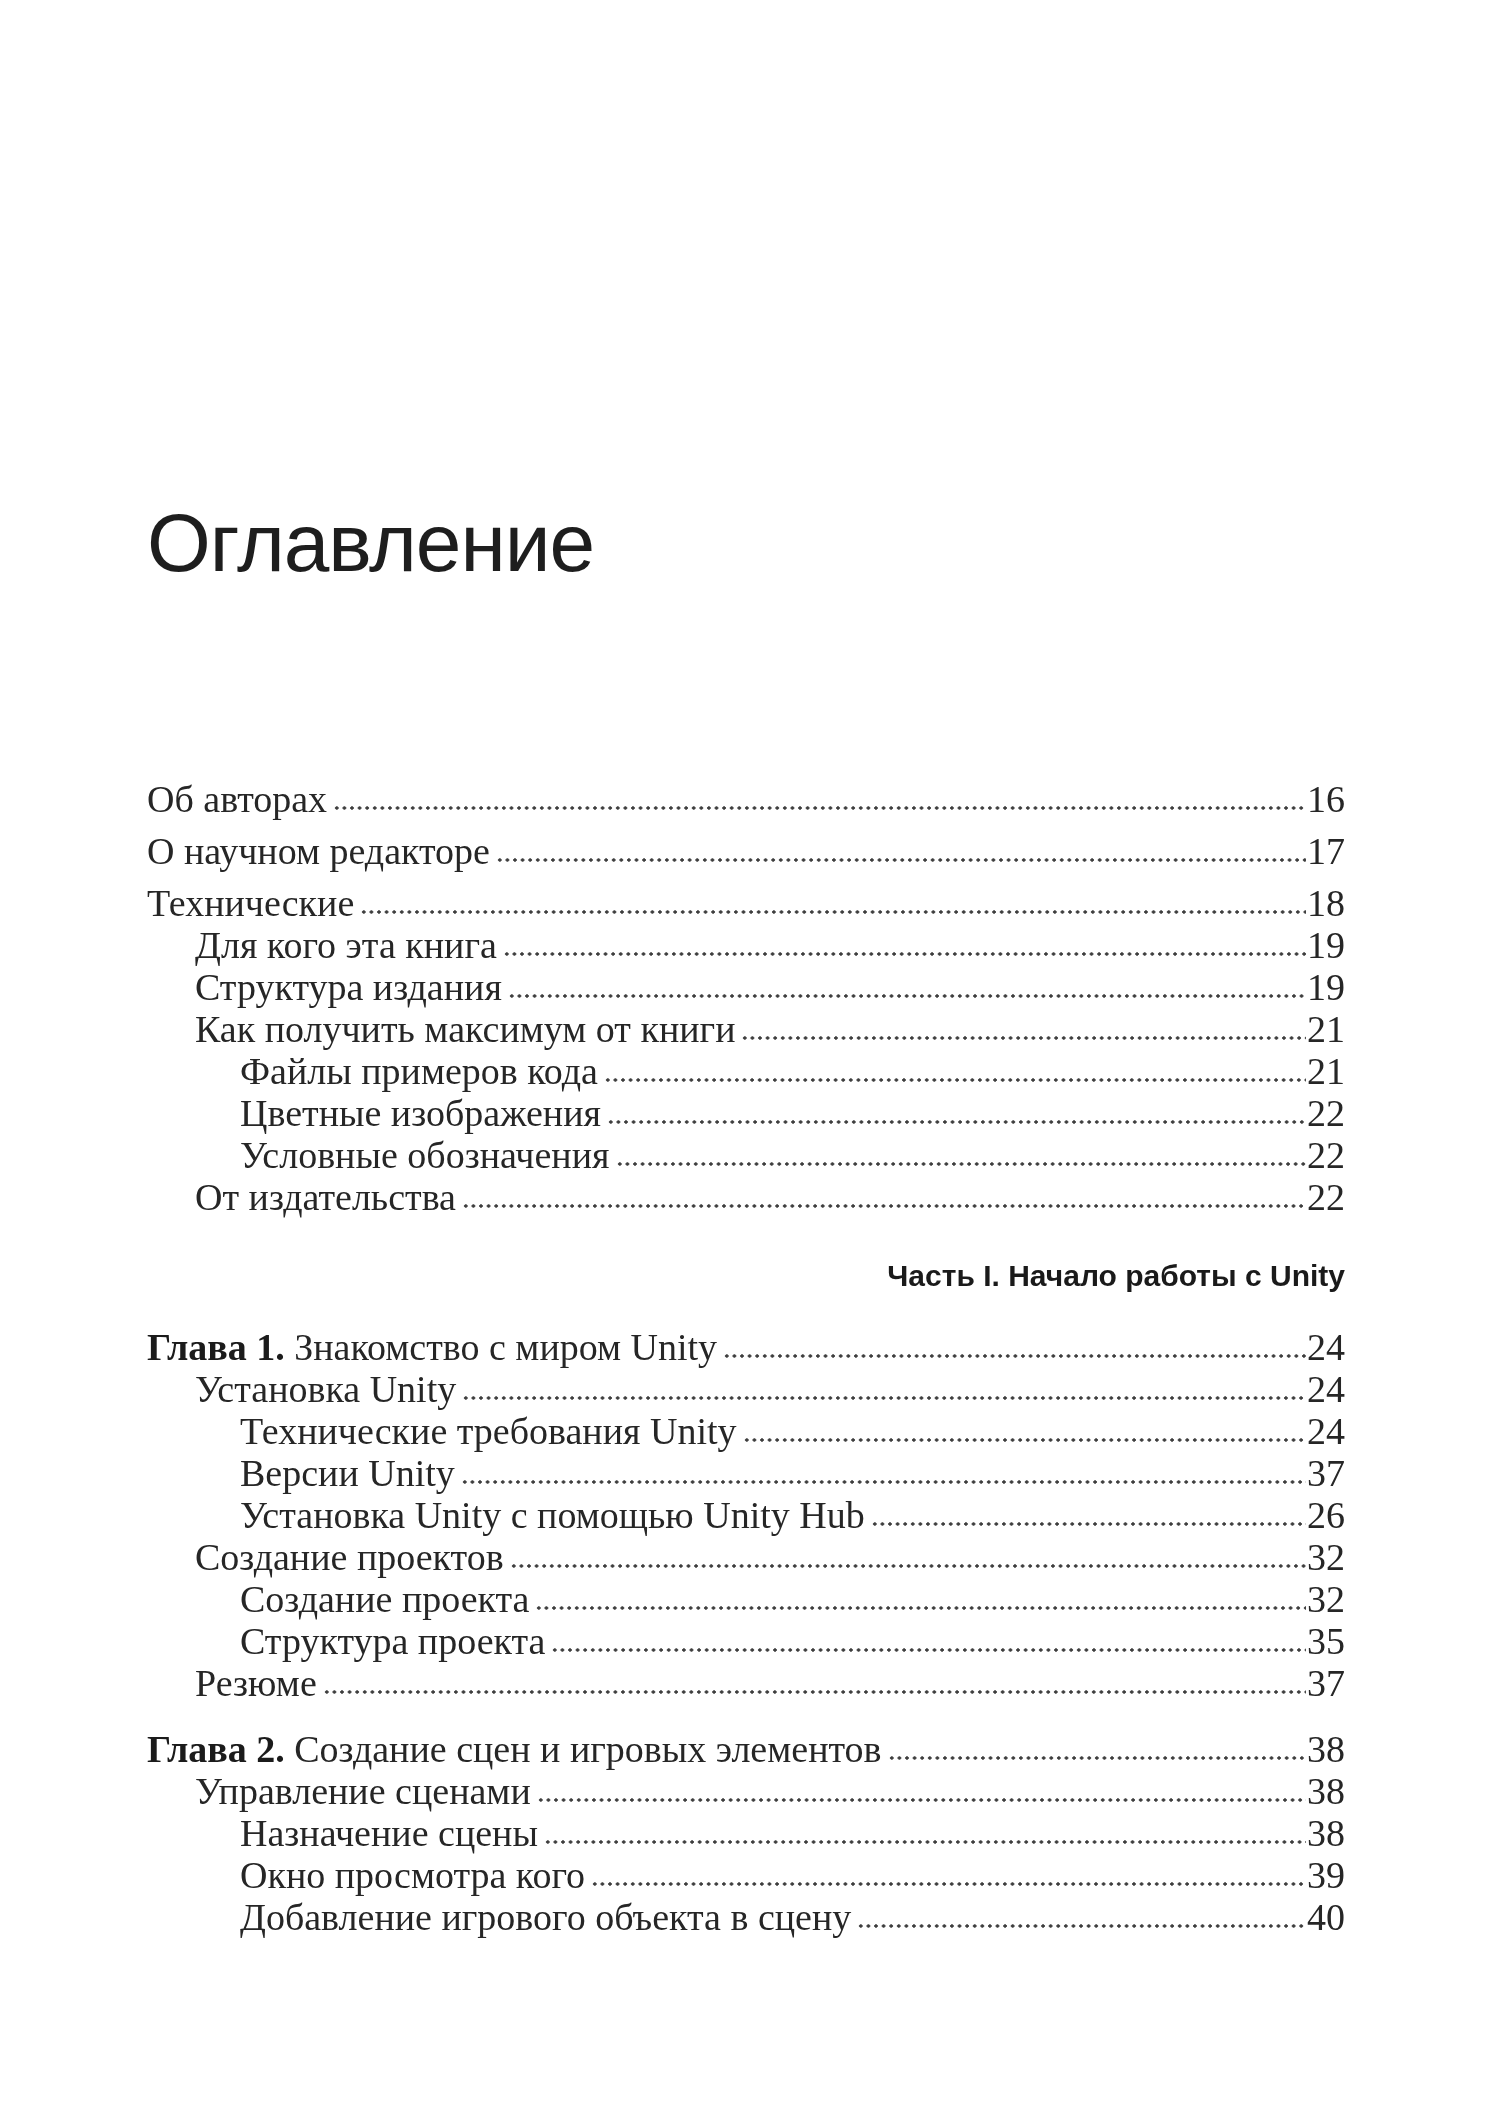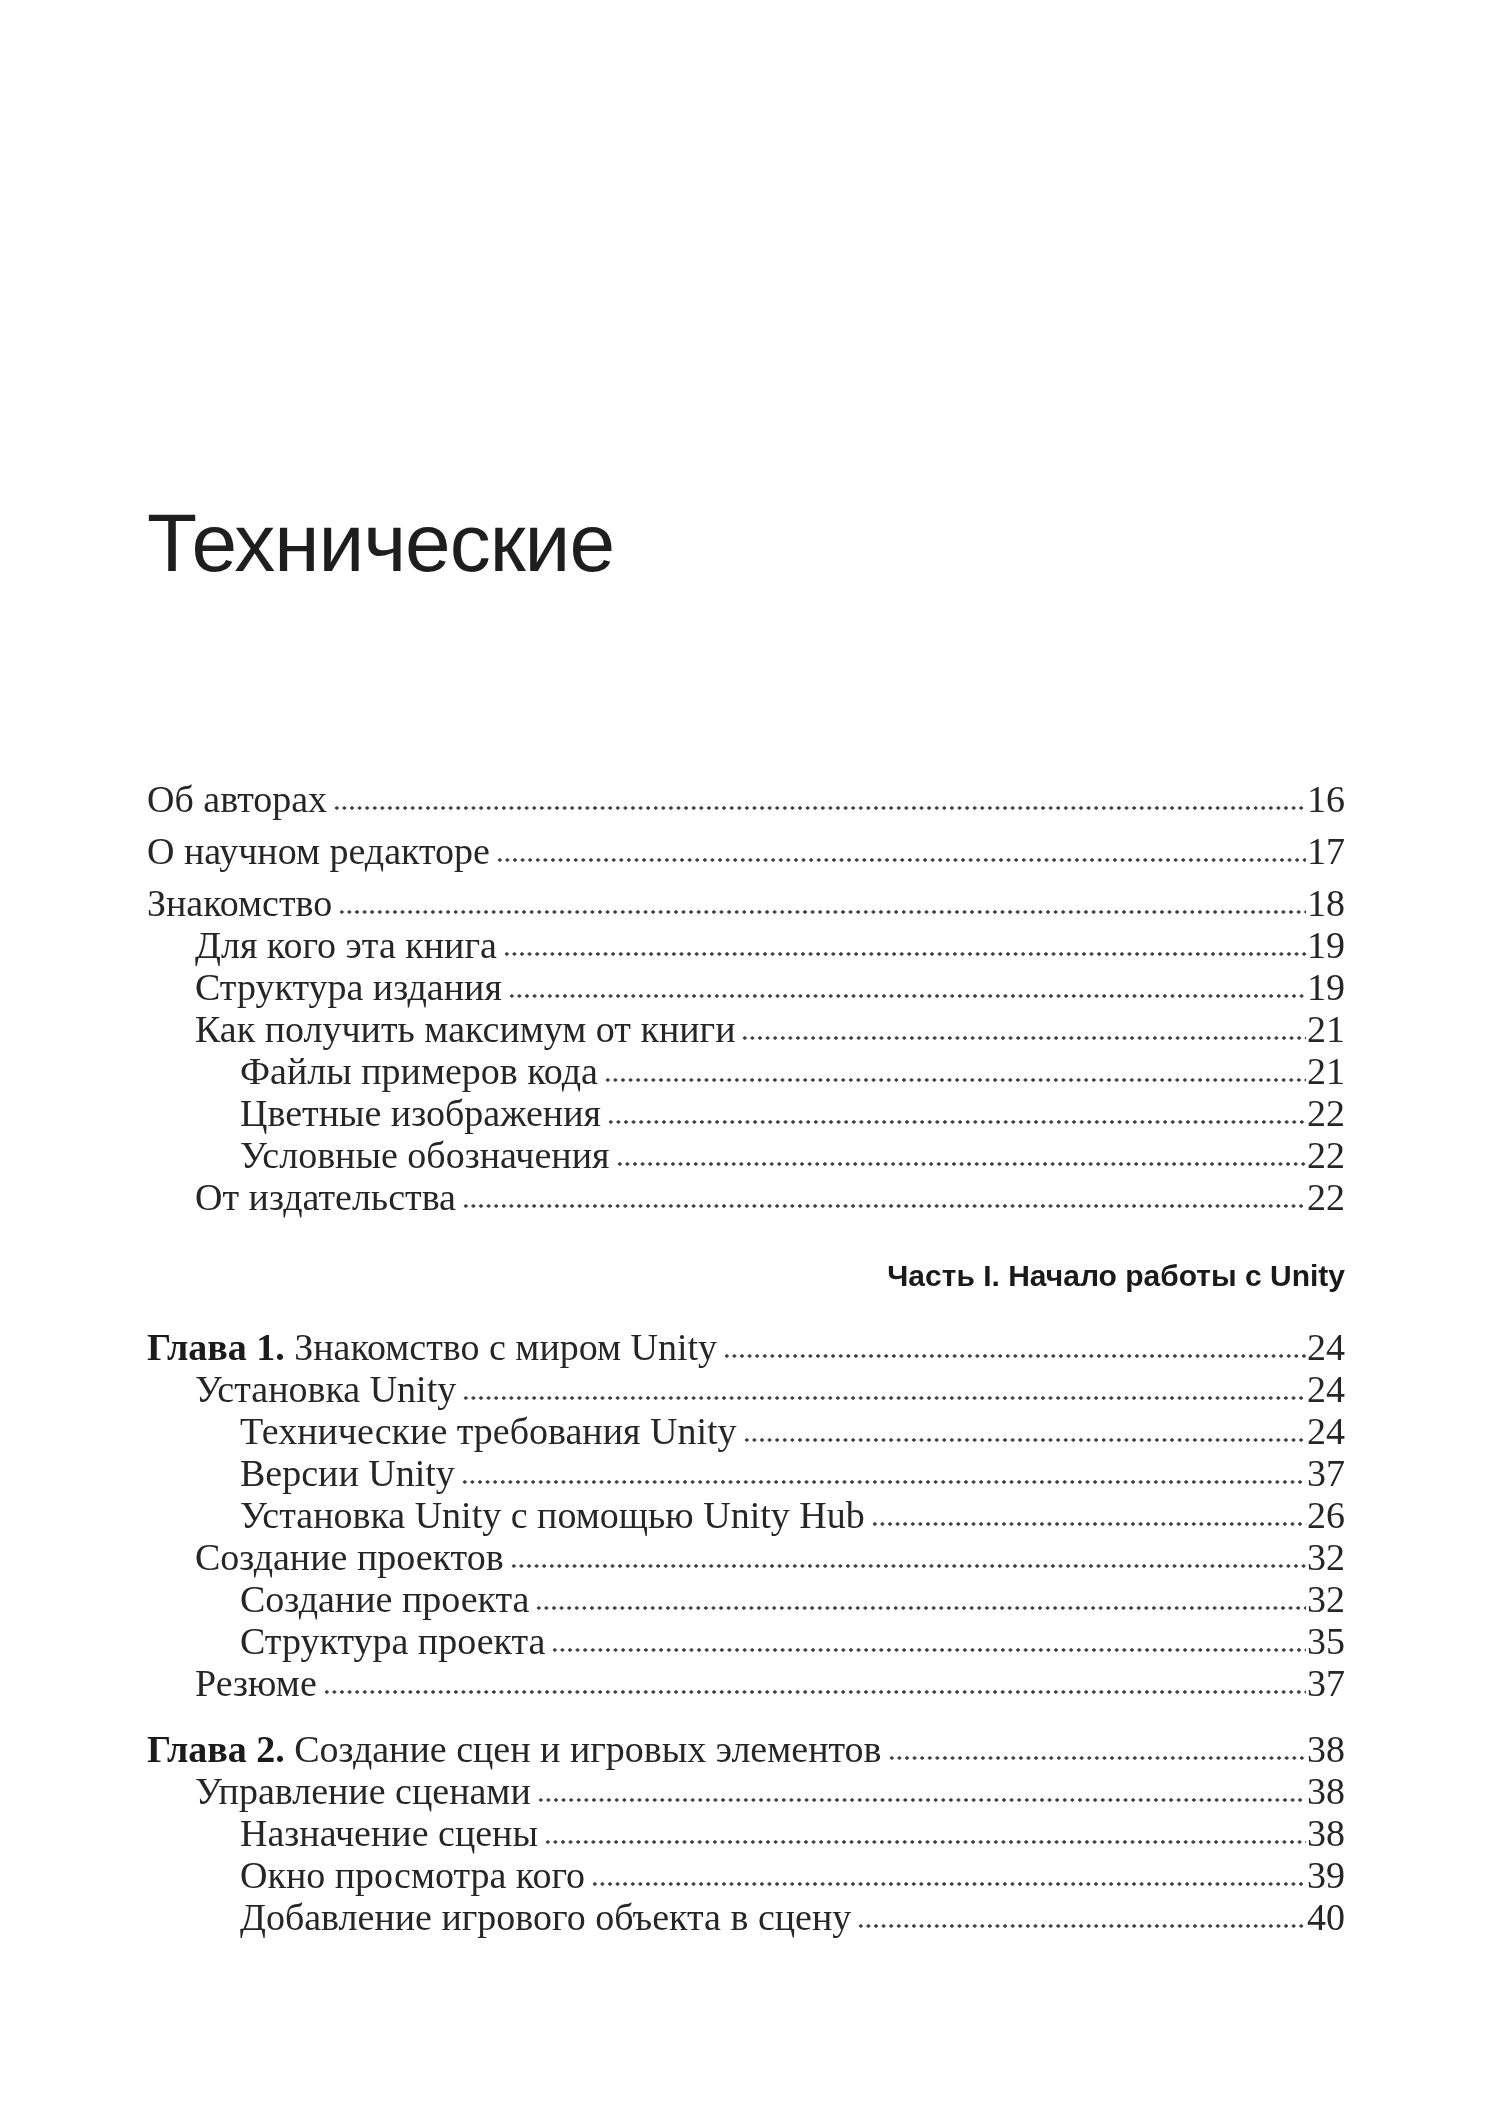--- a/index.html
+++ b/index.html
@@ -74,35 +74,35 @@
     font-weight: 700;
     font-size: 30px;
     line-height: 44px;
     color: #1a1a1a;
   }
 </style>
 </head>
 <body>
 
 <div class="page">
-  <h1 class="doc-title">Технические</h1>
+  <h1 class="doc-title">Оглавление</h1>
 
   <div class="toc-list front" id="front-list">
       <div class="toc-row lvl0">
         <span class="label">Об авторах</span>
         <span class="leader"></span>
         <span class="pagenum">16</span>
       </div>
       <div class="toc-row lvl0">
         <span class="label">О научном редакторе</span>
         <span class="leader"></span>
         <span class="pagenum">17</span>
       </div>
       <div class="toc-row lvl0">
-        <span class="label">Знакомство</span>
+        <span class="label">Технические</span>
         <span class="leader"></span>
         <span class="pagenum">18</span>
       </div>
       <div class="toc-row lvl1">
         <span class="label">Для кого эта книга</span>
         <span class="leader"></span>
         <span class="pagenum">19</span>
       </div>
       <div class="toc-row lvl1">
         <span class="label">Структура издания</span>

